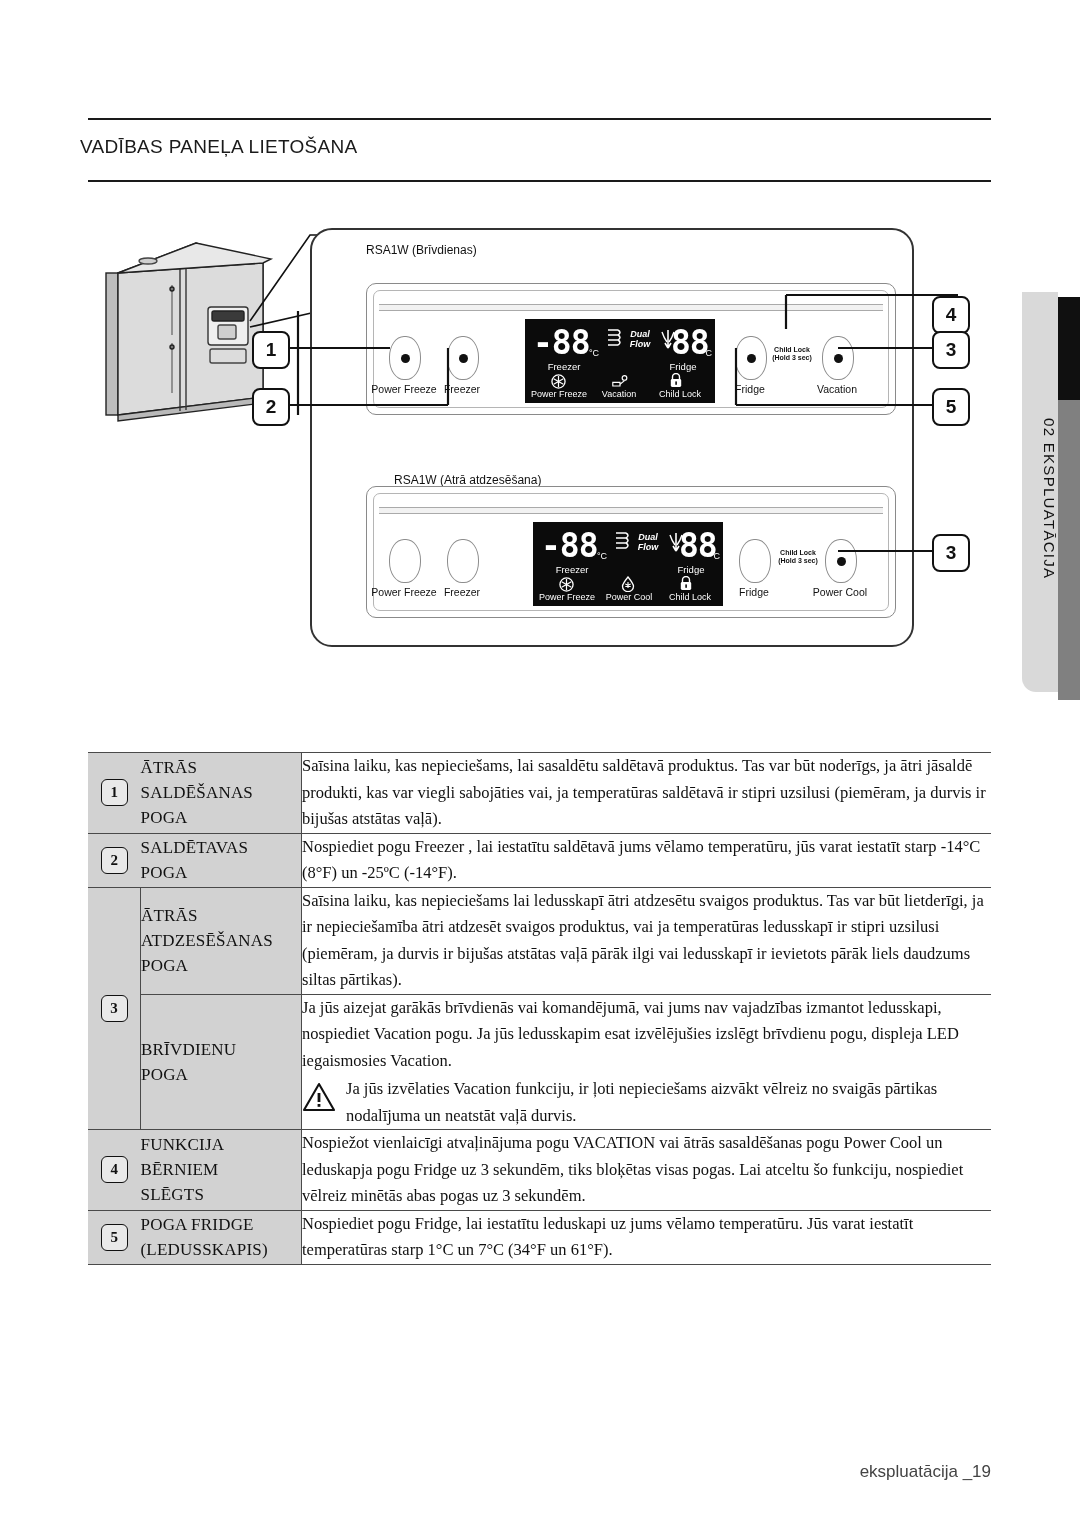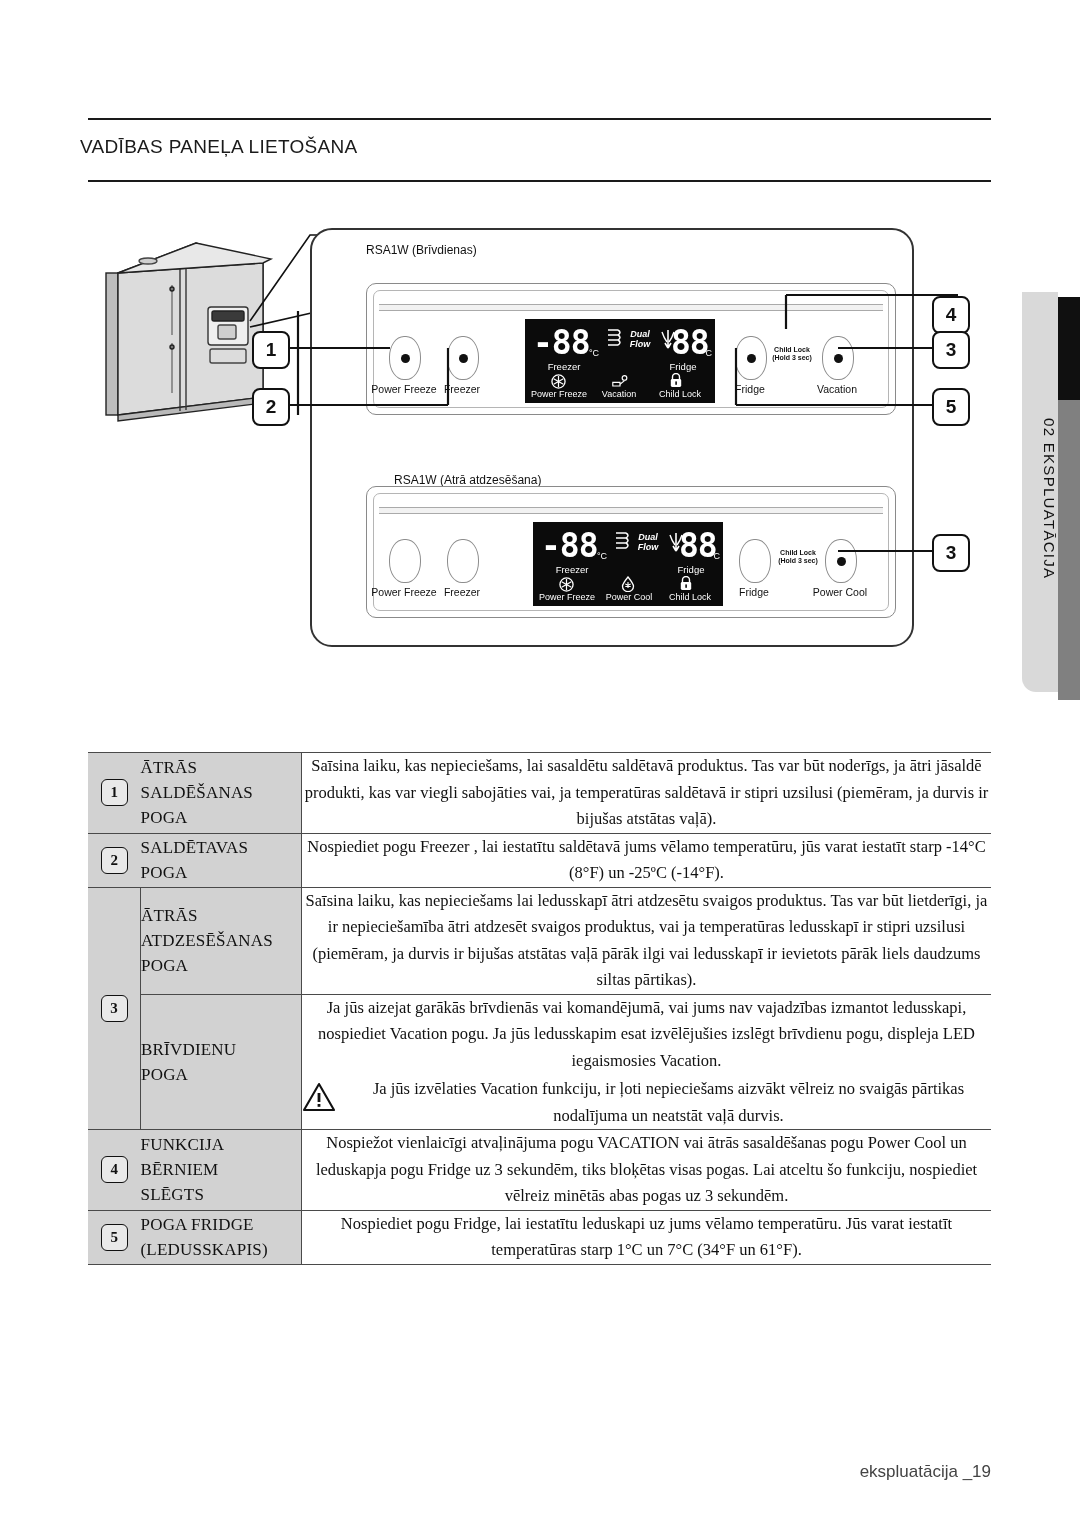--- a/index.html
+++ b/index.html
@@ -111,21 +111,21 @@
     border-right:none;
   }
   .namecell{
     width:160px;background:#d2d2d2;
     font-size:17px;line-height:25px;color:#111;
     padding:12px 0 12px 14px;letter-spacing:.2px;
     border-right:1.8px solid #4a4a4a;
   }
   .desccell{
     padding:12px 14px 12px 16px;
-    font-size:16.5px;line-height:26.5px;color:#111;text-align:center;
+    font-size:16.5px;line-height:26.5px;color:#111;
   }
   .badge{
     display:inline-flex;align-items:center;justify-content:center;
     width:25px;height:25px;border:1.7px solid #111;border-radius:6px;
     background:#e9e9e9;font-size:15px;font-weight:bold;color:#111;
   }
   .warnrow{display:flex;align-items:flex-start;gap:10px;margin-top:2px;}
   .warnrow .wtxt{flex:1;}
   .warn-ico{flex:0 0 auto;margin-top:6px;}
 

